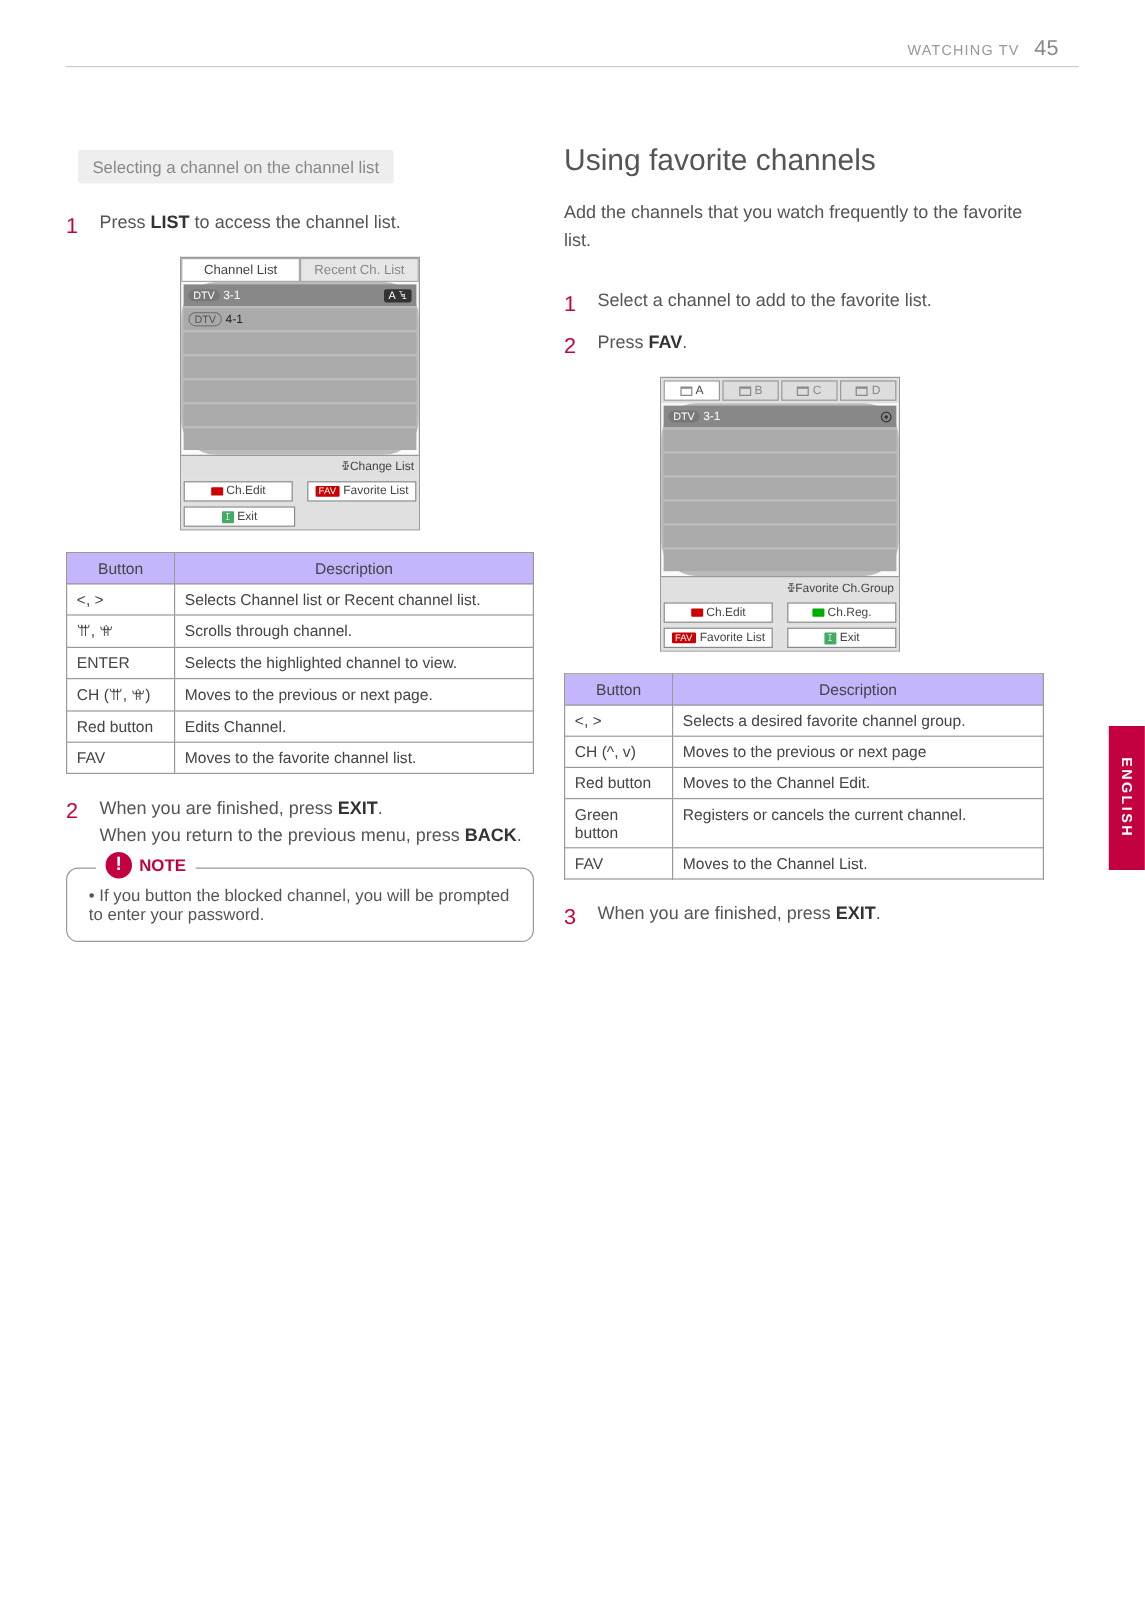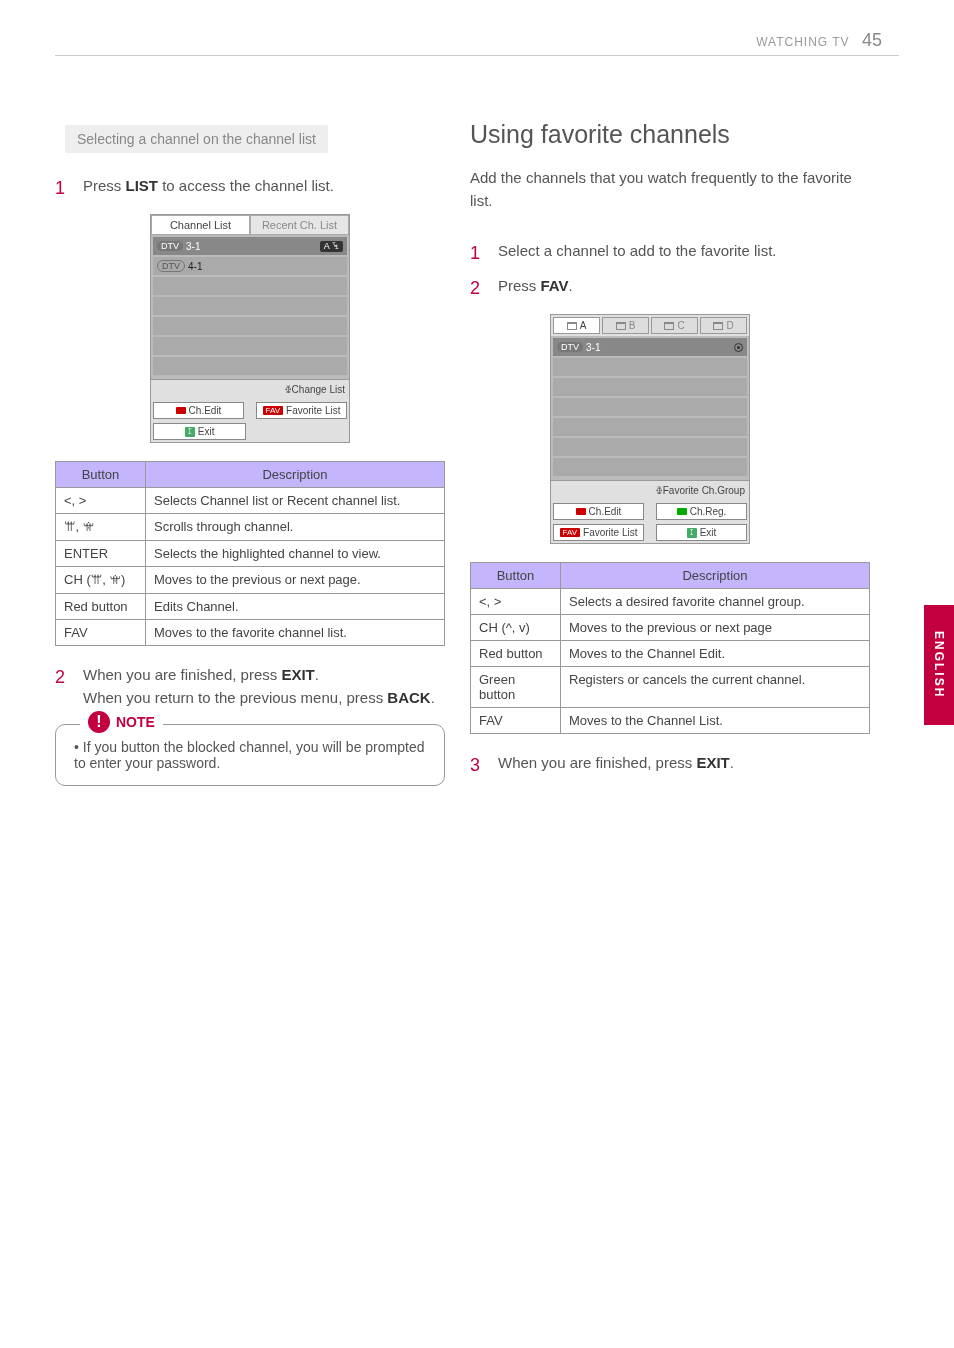--- a/index.html
+++ b/index.html
@@ -97,20 +97,21 @@
     border: 1px solid #aaa;
     padding: 3px 6px;
     text-align: center;
     background: #fff;
     flex: 1;
   }
   .ui-cell.inactive { background: #e6e6e6; color:#888; }
   .ui-list {
     background: #bbb;
     padding: 2px;
+    border-radius: 29px;
   }
   .ui-list-row {
     background: #aaa;
     height: 18px;
     margin-bottom: 2px;
     display:flex;
     align-items:center;
     padding:0 4px;
     color:#222;
     font-size:10px;

